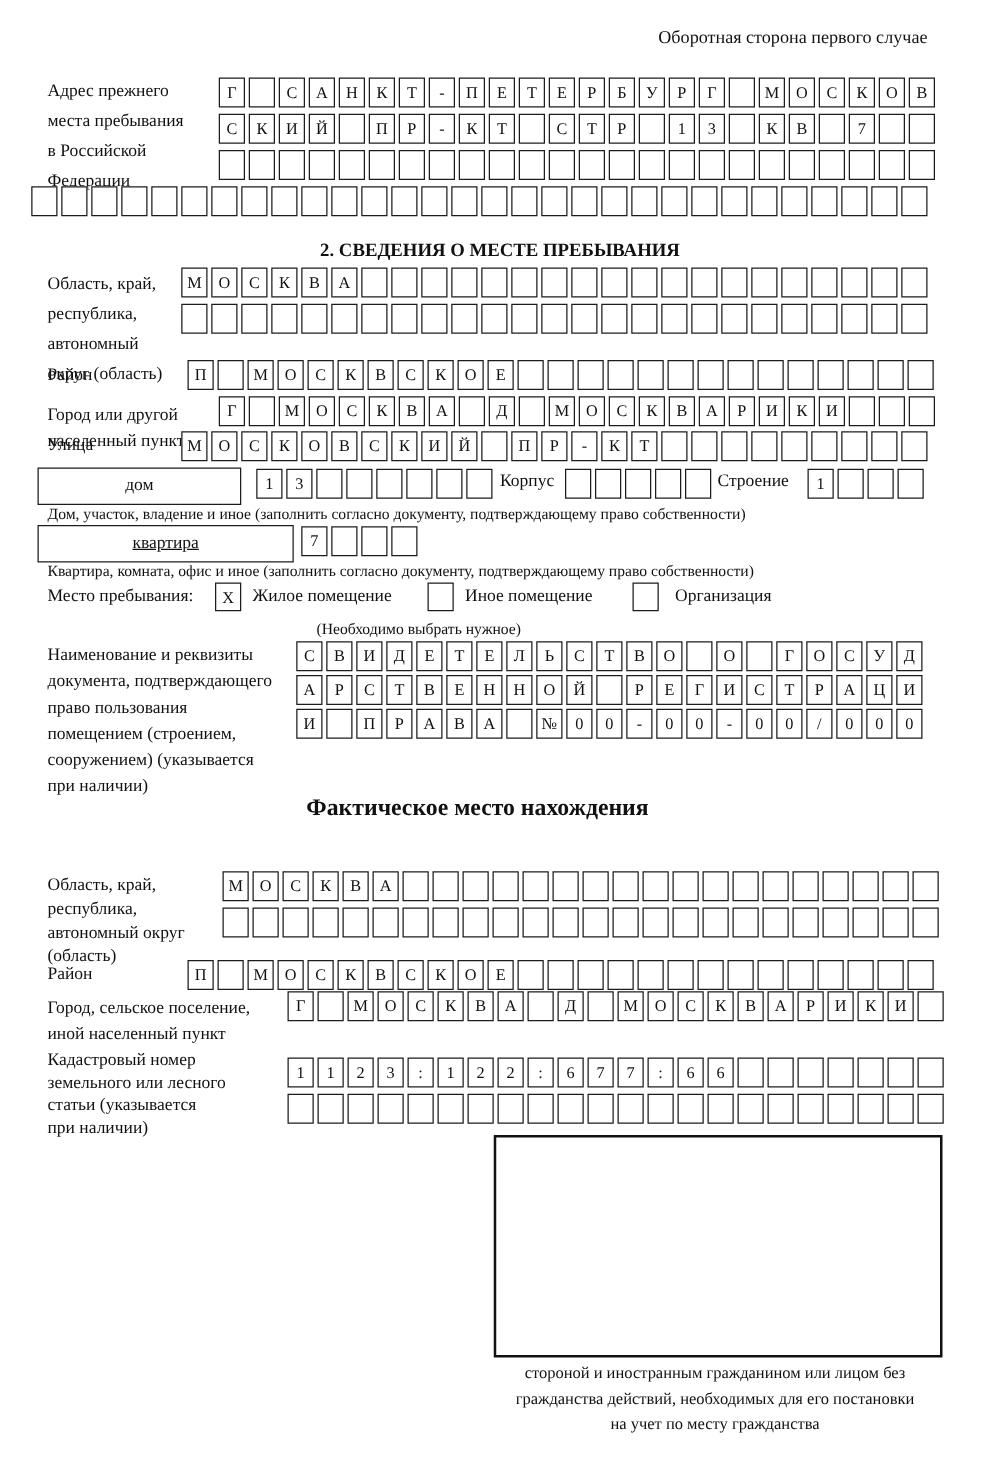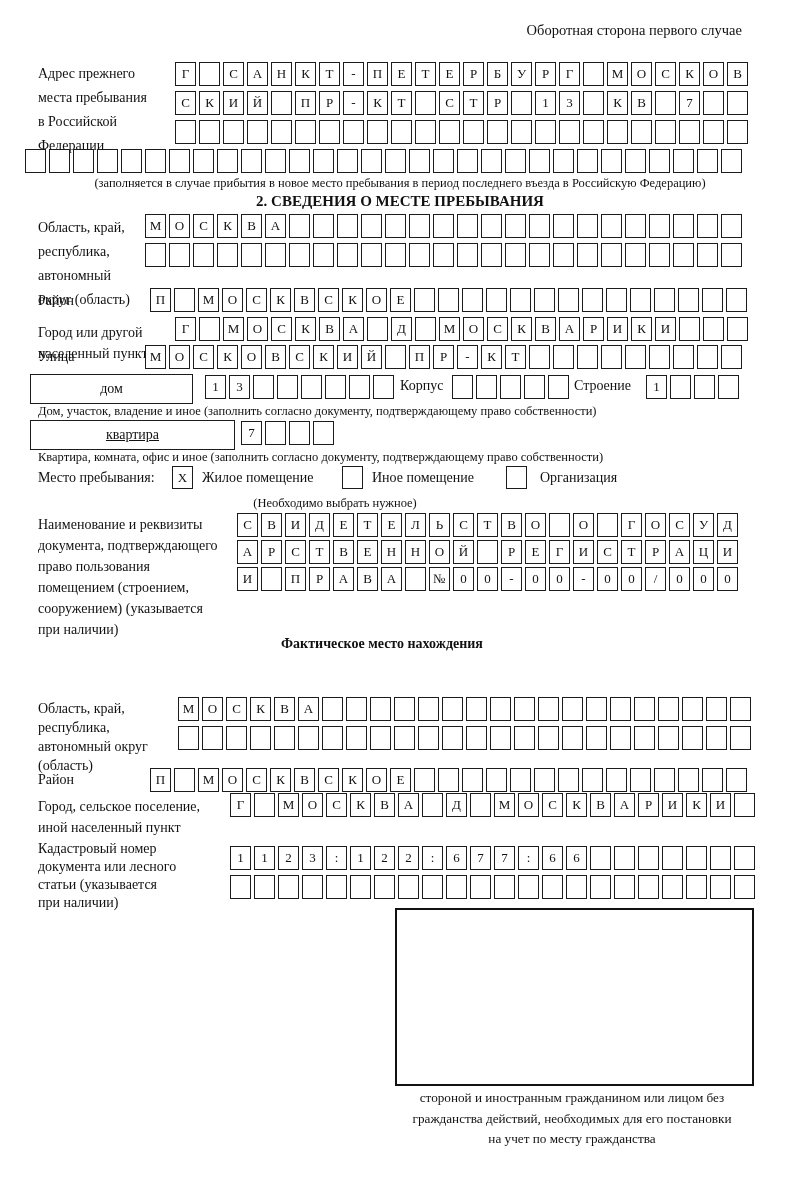--- a/index.html
+++ b/index.html
@@ -140,21 +140,20 @@
       <span class="cell"></span>
       <span class="cell"></span>
       <span class="cell"></span>
       <span class="cell"></span>
       <span class="cell"></span>
       <span class="cell"></span>
       <span class="cell"></span>
       <span class="cell"></span>
       <span class="cell"></span>
     </div>
-  <div class="cap center" style="left:0;top:176px;width:800px;">(заполняется в случае прибытия в новое место пребывания в период последнего въезда в Российскую Федерацию)</div>
 
   <div class="single bold center" style="left:0;top:193px;width:800px;font-size:15px;">2. СВЕДЕНИЯ О МЕСТЕ ПРЕБЫВАНИЯ</div>
 
   <div class="lbl" style="left:38px;top:216px;">
       <div>Область, край,</div>
       <div>республика,</div>
       <div>автономный</div>
       <div>округ (область)</div>
     </div>
   <div class="crow" style="left:145px;top:214px;">
@@ -418,21 +417,21 @@
       <span class="cell">0</span>
       <span class="cell">-</span>
       <span class="cell">0</span>
       <span class="cell">0</span>
       <span class="cell">/</span>
       <span class="cell">0</span>
       <span class="cell">0</span>
       <span class="cell">0</span>
     </div>
 
-  <div class="single bold center" style="left:0;top:636px;width:764px;font-size:14px;">Фактическое место нахождения</div>
+  <div class="single bold center" style="left:0;top:636px;width:764px;font-size:19px;">Фактическое место нахождения</div>
 
   <div class="lbl tight19" style="left:38px;top:699px;">
       <div>Область, край,</div>
       <div>республика,</div>
       <div>автономный округ</div>
       <div>(область)</div>
     </div>
   <div class="crow" style="left:178px;top:697px;">
       <span class="cell">М</span>
       <span class="cell">О</span>
@@ -539,21 +538,21 @@
       <span class="cell">А</span>
       <span class="cell">Р</span>
       <span class="cell">И</span>
       <span class="cell">К</span>
       <span class="cell">И</span>
       <span class="cell"></span>
     </div>
 
   <div class="lbl tight18" style="left:38px;top:840px;">
       <div>Кадастровый номер</div>
-      <div>документа или лесного</div>
+      <div>земельного или лесного</div>
       <div>статьи (указывается</div>
       <div>при наличии)</div>
     </div>
   <div class="crow" style="left:230px;top:846px;">
       <span class="cell">1</span>
       <span class="cell">1</span>
       <span class="cell">2</span>
       <span class="cell">3</span>
       <span class="cell">:</span>
       <span class="cell">1</span>

